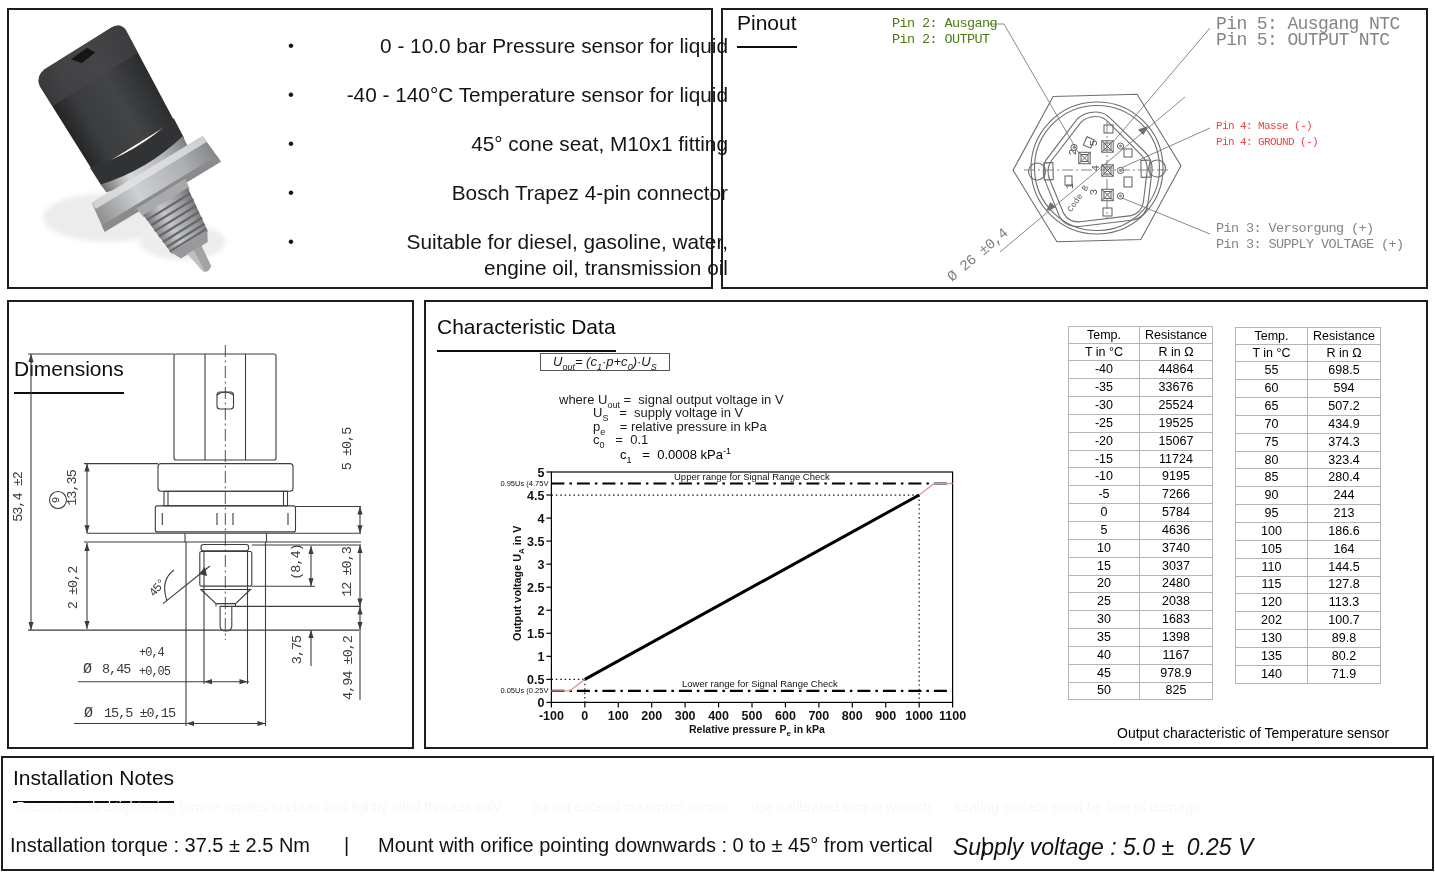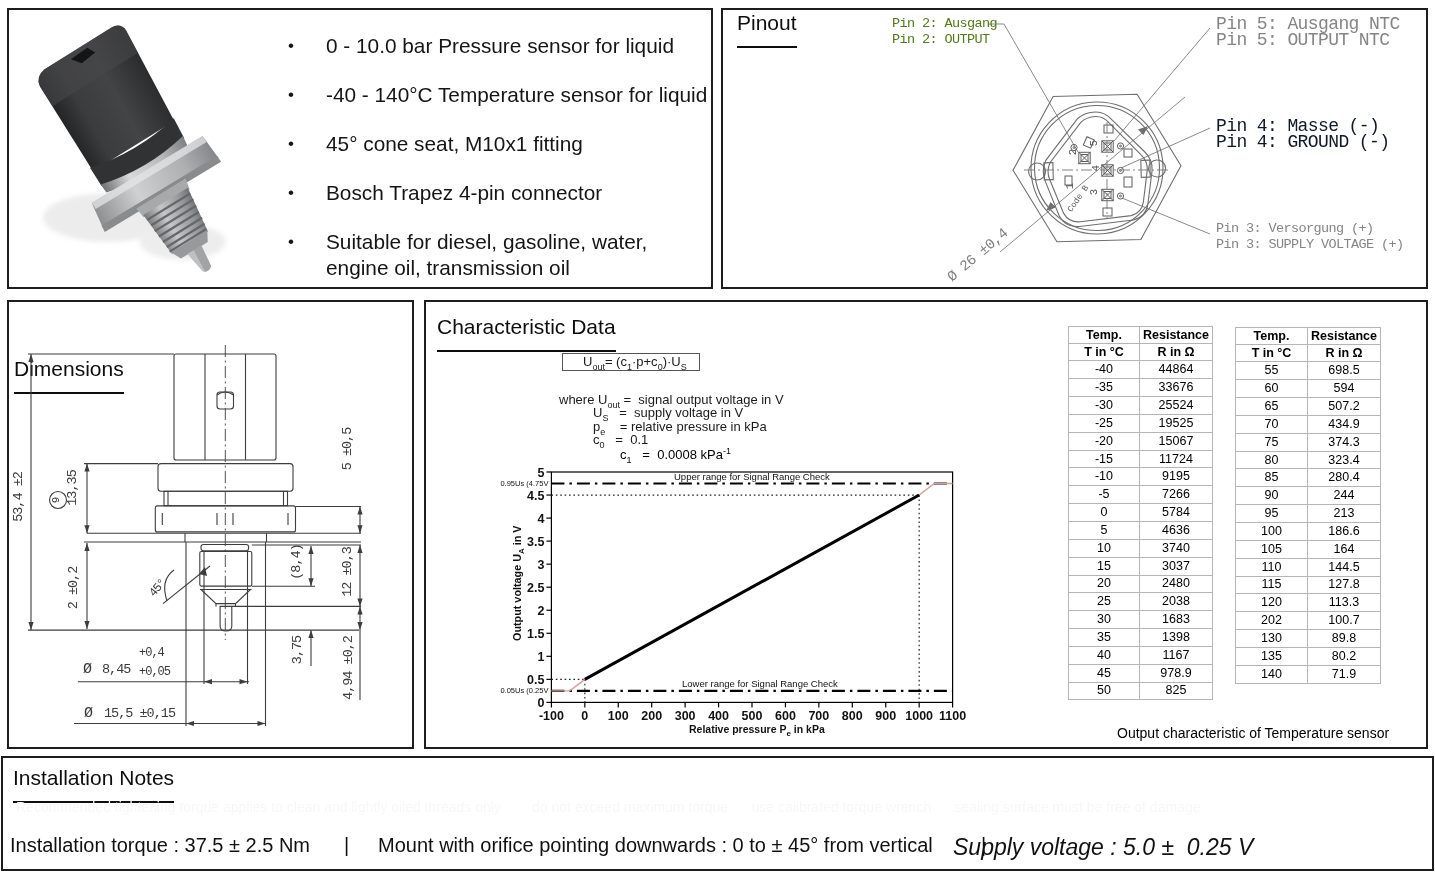--- a/index.html
+++ b/index.html
@@ -5,25 +5,25 @@
 body{width:1435px;height:874px;position:relative;background:#fff;
  font-family:"Liberation Sans",sans-serif;color:#111;overflow:hidden;}
 .panel{position:absolute;border:2px solid #1d1d1d;background:#fff;box-sizing:border-box;}
 .ttl{position:absolute;font-size:21px;color:#0d0d0d;border-bottom:2px solid #0d0d0d;
  padding-bottom:12px;line-height:22px;white-space:nowrap;}
 .abs{position:absolute;white-space:nowrap;}
 ul.blt{position:absolute;left:288px;top:26px;margin:0;padding:0;list-style:none;
  font-size:20.8px;color:#151515;}
 ul.blt li{position:absolute;left:0;width:440px;line-height:26px;}
 ul.blt li:before{content:"•";position:absolute;left:0;font-size:17px;}
-ul.blt li span{display:block;margin-left:38px;}
+ul.blt li span{display:block;margin-left:38px;text-align:right;}
 table.rt{position:absolute;border-collapse:collapse;font-size:12.5px;color:#000;
  text-align:center;table-layout:fixed;}
 table.rt td{border:1px solid #b5b5b5;height:16.85px;padding:0;line-height:13px;}
-table.rt td.hd{font-weight:bold;height:16.2px;}
+table.rt td.hd{font-weight:normal;height:16.2px;}
 svg{position:absolute;left:0;top:0;}
 .mono{font-family:"Liberation Mono",monospace;}
 </style></head>
 <body>
 <div class="panel" style="left:7px;top:8px;width:706px;height:281px"></div>
 <div class="panel" style="left:721px;top:8px;width:707px;height:281px"></div>
 <div class="panel" style="left:7px;top:300px;width:407px;height:449px"></div>
 <div class="panel" style="left:424px;top:300px;width:1004px;height:449px"></div>
 <div class="panel" style="left:1px;top:756px;width:1433px;height:115px"></div>
 
@@ -522,23 +522,23 @@
     <text x="548.4" y="486.02" font-size="7.5" fill="#111" text-anchor="end">0.95Us (4.75V</text>
     <text x="548.4" y="693.38" font-size="7.5" fill="#111" text-anchor="end">0.05Us (0.25V</text>
     <text x="689" y="733" font-size="10.5" font-weight="bold" fill="#111">Relative pressure P<tspan font-size="8" dy="2.5">e</tspan><tspan dy="-2.5"> in kPa</tspan></text>
     <text x="521" y="641" font-size="10.8" font-weight="bold" fill="#111" transform="rotate(-90 521 641)">Output voltage U<tspan font-size="8" dy="2.5">A</tspan><tspan dy="-2.5">  in V</tspan></text>
 </svg>
 
 <div style="position:absolute;font-family:'Liberation Mono',monospace;font-size:13.5px;letter-spacing:-0.6px;color:#4d7c0f;line-height:16px;white-space:pre;left:892px;top:16px;">Pin 2: Ausgang
 Pin 2: OUTPUT</div>
 <div style="position:absolute;font-family:'Liberation Mono',monospace;font-size:18px;letter-spacing:-0.6px;color:#858585;line-height:16px;white-space:pre;left:1216px;top:16px;">Pin 5: Ausgang NTC
 Pin 5: OUTPUT NTC</div>
-<div style="position:absolute;font-family:'Liberation Mono',monospace;font-size:18px;letter-spacing:-0.6px;color:#0f172a;line-height:16px;white-space:pre;left:1216px;top:118px;">Pin 4: Masse (-)
+<div style="position:absolute;font-family:'Liberation Mono',monospace;font-size:11px;letter-spacing:-0.6px;color:#ef4444;line-height:16px;white-space:pre;left:1216px;top:118px;">Pin 4: Masse (-)
 Pin 4: GROUND (-)</div>
 <div style="position:absolute;font-family:'Liberation Mono',monospace;font-size:13.5px;letter-spacing:-0.6px;color:#858585;line-height:16px;white-space:pre;left:1216px;top:221px;">Pin 3: Versorgung (+)
 Pin 3: SUPPLY VOLTAGE (+)</div>
 
-<div style="position:absolute;left:562px;top:353px;width:116px;height:16px;border:1.5px solid #555;font-size:13px;color:#1a1a1a;padding-left:20px;">U<sub style="font-size:9px">out</sub>= (c<sub style="font-size:9px">1</sub>·p+c<sub style="font-size:9px">0</sub>)·U<sub style="font-size:9px">S</sub></div>
+<div style="position:absolute;left:540px;top:353px;width:116px;height:16px;border:1.5px solid #555;font-size:13px;color:#1a1a1a;padding-left:12px;font-style:italic;">U<sub style="font-size:9px">out</sub>= (c<sub style="font-size:9px">1</sub>·p+c<sub style="font-size:9px">0</sub>)·U<sub style="font-size:9px">S</sub></div>
 <div style="position:absolute;font-size:13px;color:#1a1a1a;white-space:nowrap;left:559px;top:392px;">where U<sub style="font-size:9px">out</sub> =&nbsp; signal output voltage in V</div>
 <div style="position:absolute;font-size:13px;color:#1a1a1a;white-space:nowrap;left:593px;top:405px;">U<sub style="font-size:9px">S</sub>&nbsp;&nbsp; =&nbsp; supply voltage in V</div>
 <div style="position:absolute;font-size:13px;color:#1a1a1a;white-space:nowrap;left:593px;top:418.5px;">p<sub style="font-size:9px">e</sub>&nbsp;&nbsp;&nbsp;&nbsp;= relative pressure in kPa</div>
 <div style="position:absolute;font-size:13px;color:#1a1a1a;white-space:nowrap;left:593px;top:432px;">c<sub style="font-size:9px">0</sub>&nbsp;&nbsp; =&nbsp; 0.1</div>
 <div style="position:absolute;font-size:13px;color:#000000;white-space:nowrap;left:593px;top:445.5px;margin-left:27px;">c<sub style="font-size:9px">1</sub>&nbsp;&nbsp; =&nbsp; 0.0008 kPa<sup style="font-size:9px">-1</sup></div>
 
 </body></html>

